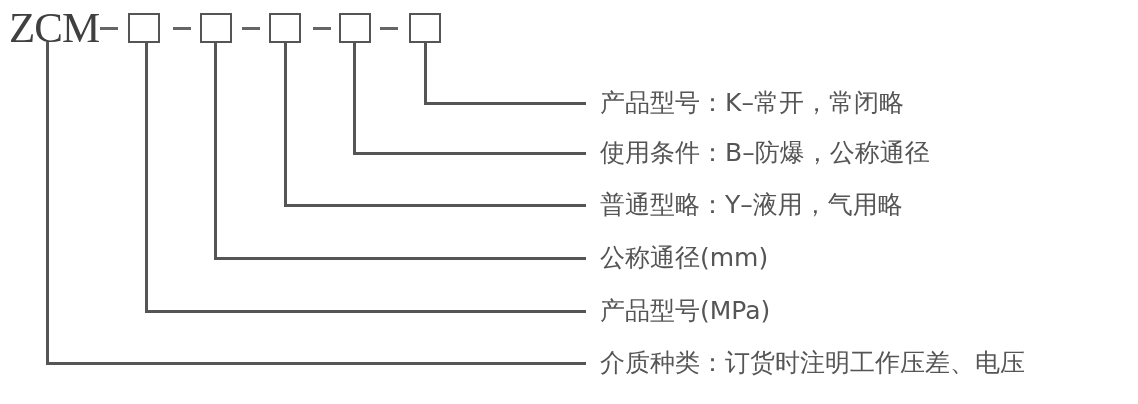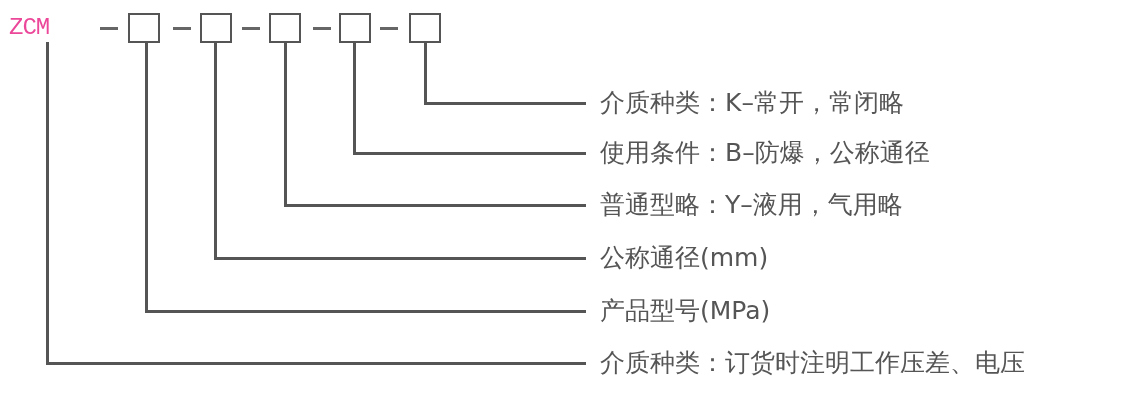--- a/index.html
+++ b/index.html
@@ -1,19 +1,19 @@
 <!DOCTYPE html>
 <html><head>
   <meta charset="utf-8">
   <style>
     html, body { margin: 0; padding: 0; background: #ffffff; }
     body { width: 1138px; height: 404px; position: relative; overflow: hidden;
            font-family: "DejaVu Sans", "Liberation Sans", sans-serif; color: #4a4a4a; }
-    .prefix { position: absolute; left: 9px; top: 10px; font-family: Liberation Mono, monospace;
-              font-size: 24px; line-height: 36px; color: #ec4899; letter-spacing: -1px; }
+    .prefix { position: absolute; left: 9px; top: 10px; font-family: Liberation Serif, serif;
+              font-size: 43px; line-height: 36px; color: #404040; letter-spacing: -1px; }
     .dash { position: absolute; top: 27px; width: 18px; height: 3px; background: #666; }
     .box { position: absolute; top: 13px; width: 28px; height: 26px; border: 2.5px solid #555; box-sizing: content-box; }
     .vline { position: absolute; width: 2.5px; background: #555; }
     .hline { position: absolute; height: 2.5px; background: #555; }
     .label { position: absolute; left: 600px; font-size: 25px; line-height: 30px; color: #555; white-space: nowrap; }
   </style>
 </head>
 <body>
 
 <div>
@@ -41,19 +41,19 @@
 
   <div class="vline" style="left:214px; top:42px; height:217px"></div>
   <div class="hline" style="left:214px; top:257px; width:372px"></div>
 
   <div class="vline" style="left:145px; top:42px; height:270px"></div>
   <div class="hline" style="left:145px; top:310px; width:441px"></div>
 
   <div class="vline" style="left:46px; top:42px; height:322px"></div>
   <div class="hline" style="left:46px; top:362px; width:540px"></div>
 
-  <span class="label" style="top:88px">介质种类：K–常开，常闭略</span>
+  <span class="label" style="top:88px">产品型号：K–常开，常闭略</span>
   <span class="label" style="top:138px">使用条件：B–防爆，公称通径</span>
   <span class="label" style="top:190px">普通型略：Y–液用，气用略</span>
   <span class="label" style="top:243px">公称通径(mm)</span>
   <span class="label" style="top:296px">产品型号(MPa)</span>
   <span class="label" style="top:348px">介质种类：订货时注明工作压差、电压</span>
 </div>
 
 </body></html>

